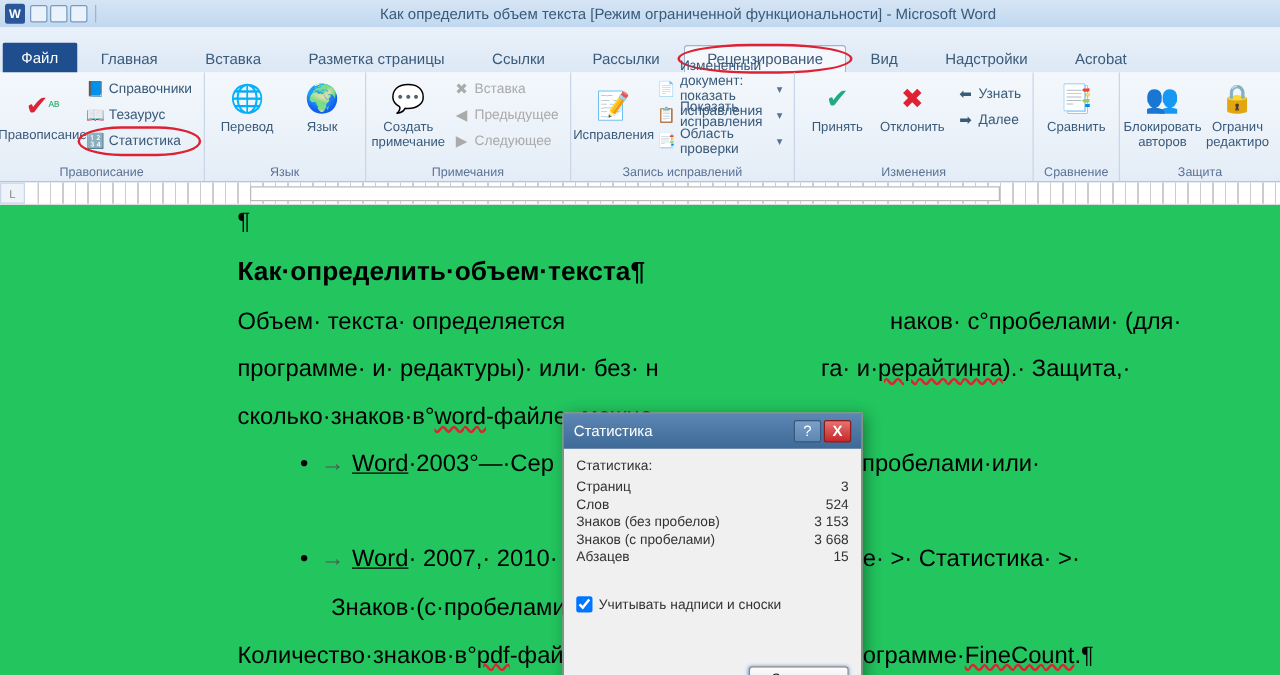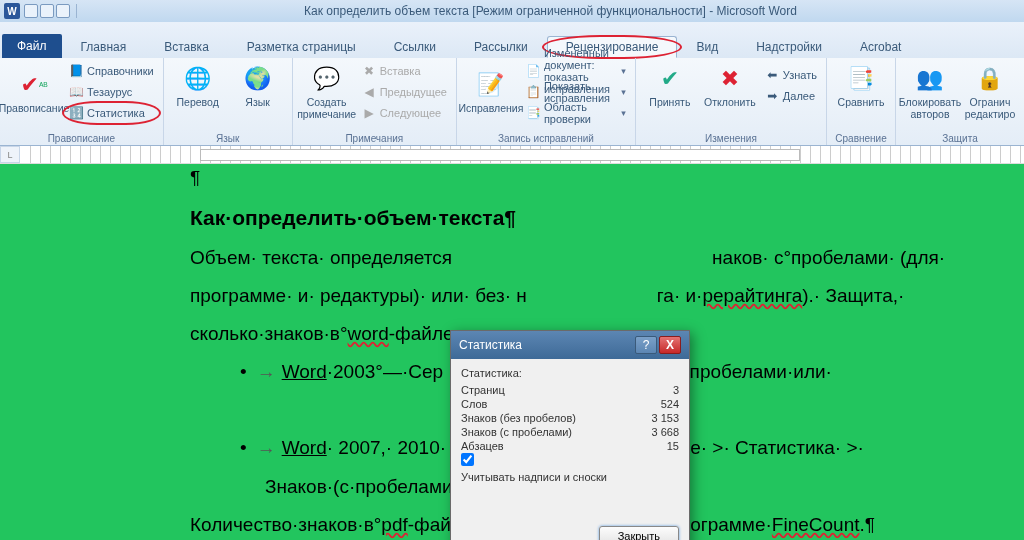--- a/index.html
+++ b/index.html
@@ -50,21 +50,21 @@
 
 .dialog { position:absolute; left:450px; top:166px; width:240px; background:#f0f0f0; border:1px solid #6a6a6a; box-shadow:3px 3px 12px rgba(0,0,0,0.4); font-family:"Segoe UI",Tahoma,sans-serif;}
 .dlg-title{height:28px;background:linear-gradient(#5c86b3,#3e6a97);color:#fff;display:flex;align-items:center;padding:0 8px;font-size:12px;}
 .dlg-title .sp{flex:1;}
 .dlg-title .hb,.dlg-title .xb{width:22px;height:18px;display:flex;align-items:center;justify-content:center;margin-left:2px;border-radius:2px;cursor:pointer;}
 .dlg-title .hb{background:linear-gradient(#7aa0c8,#5c86b3);border:1px solid #3a5a7a;}
 .dlg-title .xb{background:linear-gradient(#e57373,#c62828);border:1px solid #8a1c1c;font-weight:bold;}
 .dlg-body{padding:8px 10px;font-size:11px;color:#333;}
 .dlg-body .sec{margin-bottom:4px;}
 .stat-row{display:flex;justify-content:space-between;padding:1px 0;font-size:11px;align-items:center;}
-.chk{display:flex;gap:5px;margin-top:0;font-size:11px;flex-direction:column;}
+.chk{display:flex;align-items:center;gap:5px;margin-top:24px;font-size:11px;}
 .chk input{width:13px;height:13px;}
 .dlg-foot{display:flex;justify-content:flex-end;padding:6px 10px 10px;}
 .dlg-btn{padding:3px 18px;font-size:11px;background:linear-gradient(#fcfcfc,#e3e3e3);border:1px solid #888;border-radius:3px;cursor:pointer;box-shadow:0 0 3px #5c9be0;margin-top:29px;}
 .gray{color:#aaa;}
 </style>
 </head>
 <body>
 
 <div class="titlebar">
   <div class="wicon">W</div>

